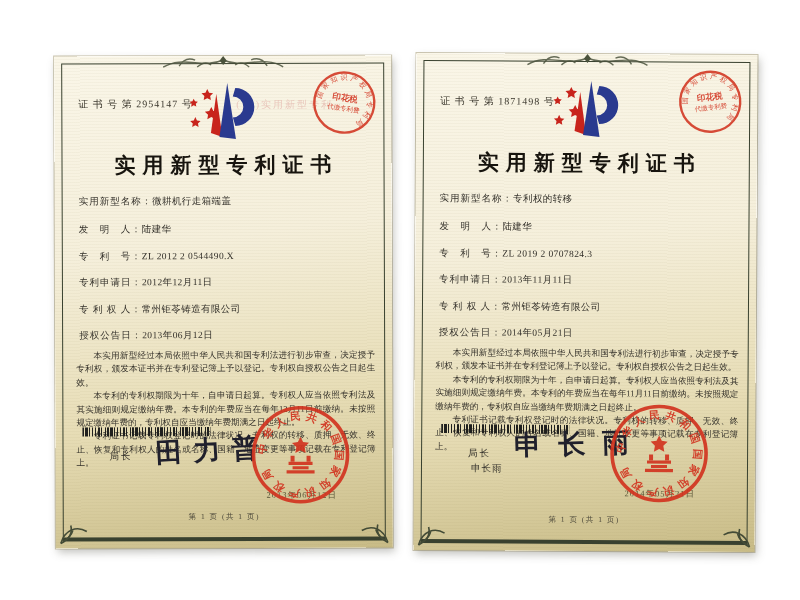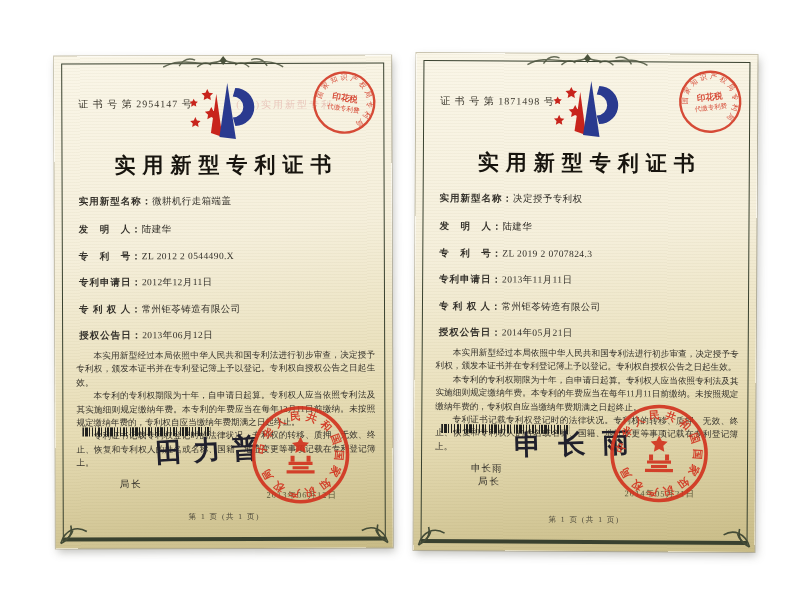--- a/index.html
+++ b/index.html
@@ -33,36 +33,36 @@
   .ghost{position:absolute;left:54%;top:42px;font-size:10px;color:rgba(205,110,110,.33);
     letter-spacing:2px;white-space:nowrap;transform:rotate(.5deg);}
   .stamp{position:absolute;right:14px;top:14px;opacity:.88;}
   .stamp.rot-l{transform:rotate(9deg);} .stamp.rot-r{transform:rotate(-7deg);}
 
   .title{position:absolute;left:0;right:0;top:95px;text-align:center;
     font-size:21px;font-weight:bold;letter-spacing:7px;color:#17140e;text-indent:7px;}
 
   
   .field{position:absolute;left:24px;right:20px;font-size:9.5px;color:#33302a;white-space:nowrap;letter-spacing:.4px;}
-  .field .lbl{letter-spacing:1px;font-weight:bold;}
+  .field .lbl{letter-spacing:1px;}
   .f0{top:139px;} .f1{top:167px;} .f2{top:194px;} .f3{top:220px;} .f4{top:247px;} .f5{top:273px;}
 
   
   .bodytxt{position:absolute;left:21px;right:17px;top:293px;
     font-size:8.6px;line-height:13.4px;color:#34312a;text-align:justify;}
   .bodytxt p{margin:0;text-indent:2em;}
 
   .barcode{position:absolute;left:27px;top:371px;width:128px;height:9px;
     background:repeating-linear-gradient(90deg,
       #20201e 0 1.5px,transparent 1.5px 3px,
       #20201e 3px 5.5px,transparent 5.5px 6.5px,
       #20201e 6.5px 7.5px,transparent 7.5px 10px,
       #20201e 10px 11px,transparent 11px 12.5px);}
 
-  .director{position:absolute;left:64px;top:394px;font-size:9.5px;color:#33302a;letter-spacing:2px;margin-top:28px;}
+  .director{position:absolute;left:54px;top:394px;font-size:9.5px;color:#33302a;letter-spacing:2px;}
   .director2{position:absolute;left:57px;top:409px;font-size:9.5px;color:#33302a;letter-spacing:1px;}
   .signature{position:absolute;left:100px;top:376px;font-size:27px;font-weight:bold;
     color:#20202c;transform:rotate(-3deg);letter-spacing:11px;white-space:nowrap;
     font-family:"DejaVu Sans",sans-serif;}
   .sig-r{letter-spacing:17px;top:372px;transform:rotate(-2deg);}
 
   .sealdate{position:absolute;left:192px;top:434px;width:108px;text-align:center;
     font-size:8.5px;color:#565235;letter-spacing:1px;z-index:1;}
   .seal{position:absolute;left:194px;top:348px;z-index:2;opacity:.92;pointer-events:none;}
 
@@ -227,21 +227,21 @@
       <circle cx="33" cy="33" r="30" fill="none" stroke="#d23420" stroke-width="2.4"></circle>
       <text font-size="7" fill="#d23420" letter-spacing="2.5" font-family="'DejaVu Sans',sans-serif">
         <textPath href="#stampPathR">国家知识产权局专利局</textPath>
       </text>
       <text x="33" y="31" text-anchor="middle" font-size="8.5" font-weight="bold" fill="#d23420">印花税</text>
       <text x="33" y="41" text-anchor="middle" font-size="6.5" fill="#d23420">代缴专利费</text>
     </svg>
 
     <div class="title">实用新型专利证书</div>
 
-    <div class="field f0"><span class="lbl">实用新型名称：</span><span>决定授予专利权</span></div>
+    <div class="field f0"><span class="lbl">实用新型名称：</span><span>专利权的转移</span></div>
     <div class="field f1"><span class="lbl">发　明　人：</span><span>陆建华</span></div>
     <div class="field f2"><span class="lbl">专　利　号：</span><span>ZL 2019 2 0707824.3</span></div>
     <div class="field f3"><span class="lbl">专利申请日：</span><span>2013年11月11日</span></div>
     <div class="field f4"><span class="lbl">专 利 权 人：</span><span>常州钜苓铸造有限公司</span></div>
     <div class="field f5"><span class="lbl">授权公告日：</span><span>2014年05月21日</span></div>
 
     <div class="bodytxt">
       <p>本实用新型经过本局依照中华人民共和国专利法进行初步审查，决定授予专利权，颁发本证书并在专利登记簿上予以登记。专利权自授权公告之日起生效。</p>
       <p>本专利的专利权期限为十年，自申请日起算。专利权人应当依照专利法及其实施细则规定缴纳年费。本专利的年费应当在每年11月11日前缴纳。未按照规定缴纳年费的，专利权自应当缴纳年费期满之日起终止。</p>
       <p>专利证书记载专利权登记时的法律状况。专利权的转移、质押、无效、终止、恢复和专利权人的姓名或名称、国籍、地址变更等事项记载在专利登记簿上。</p>

